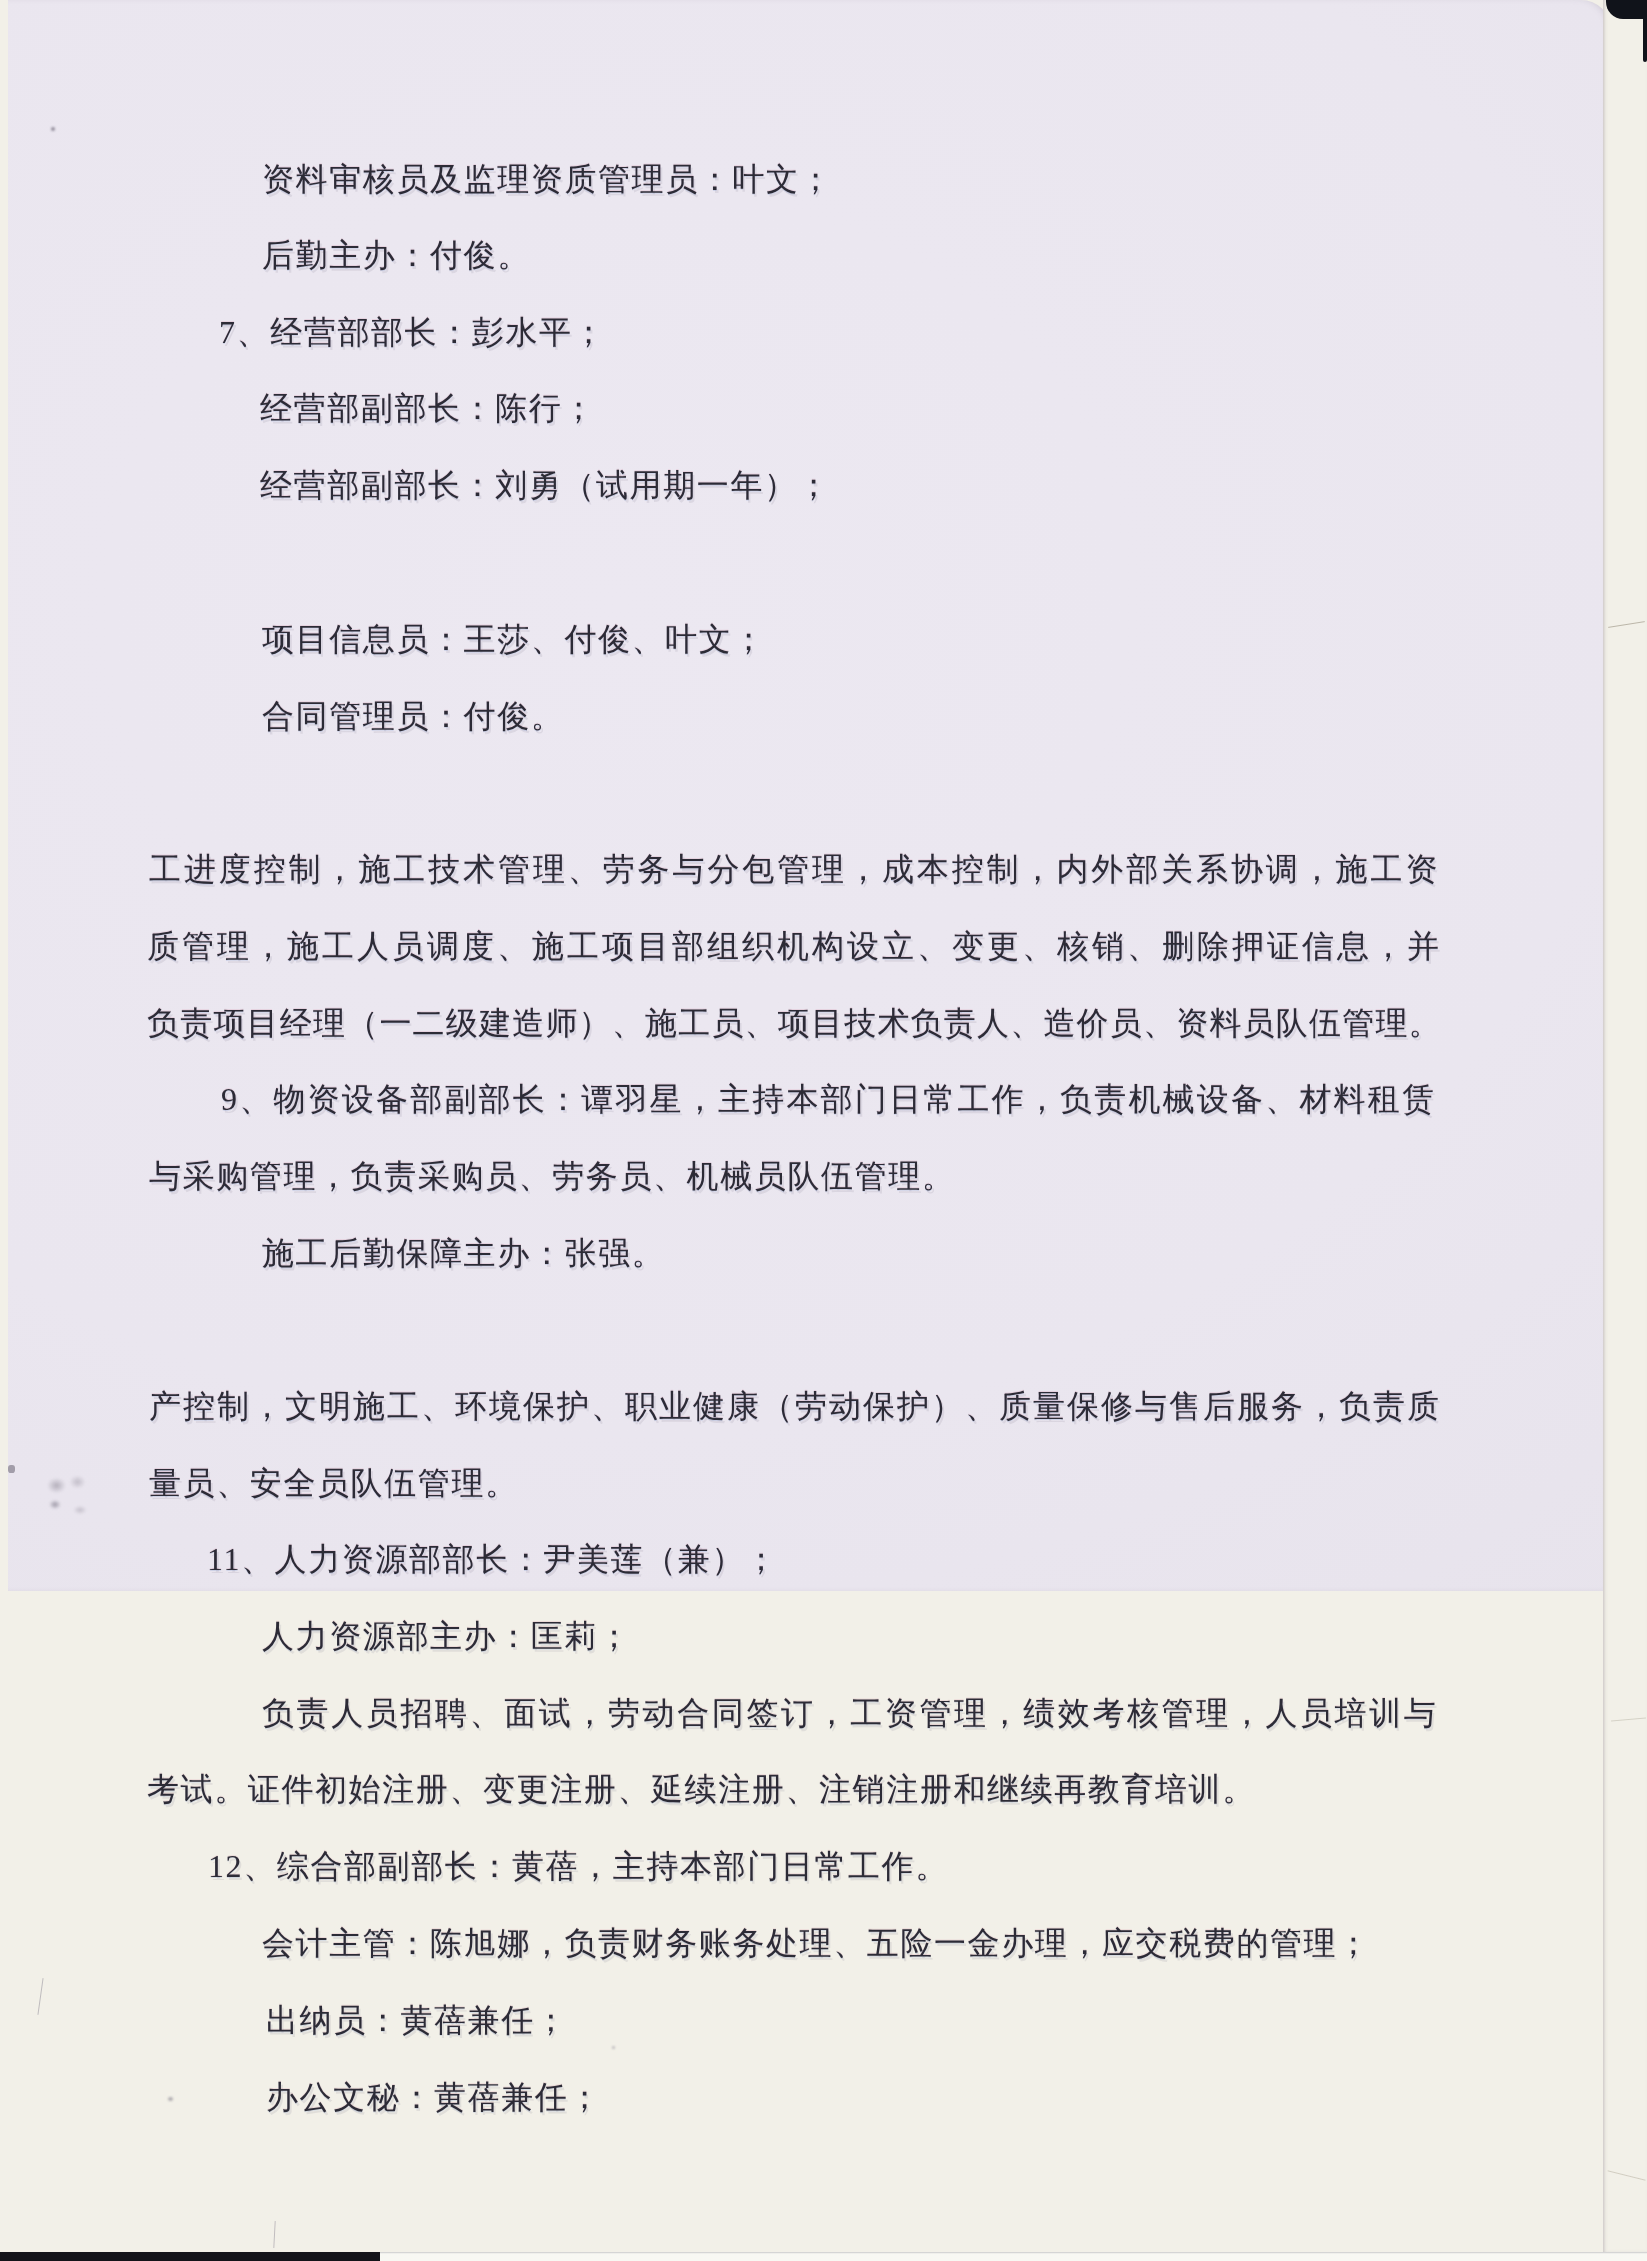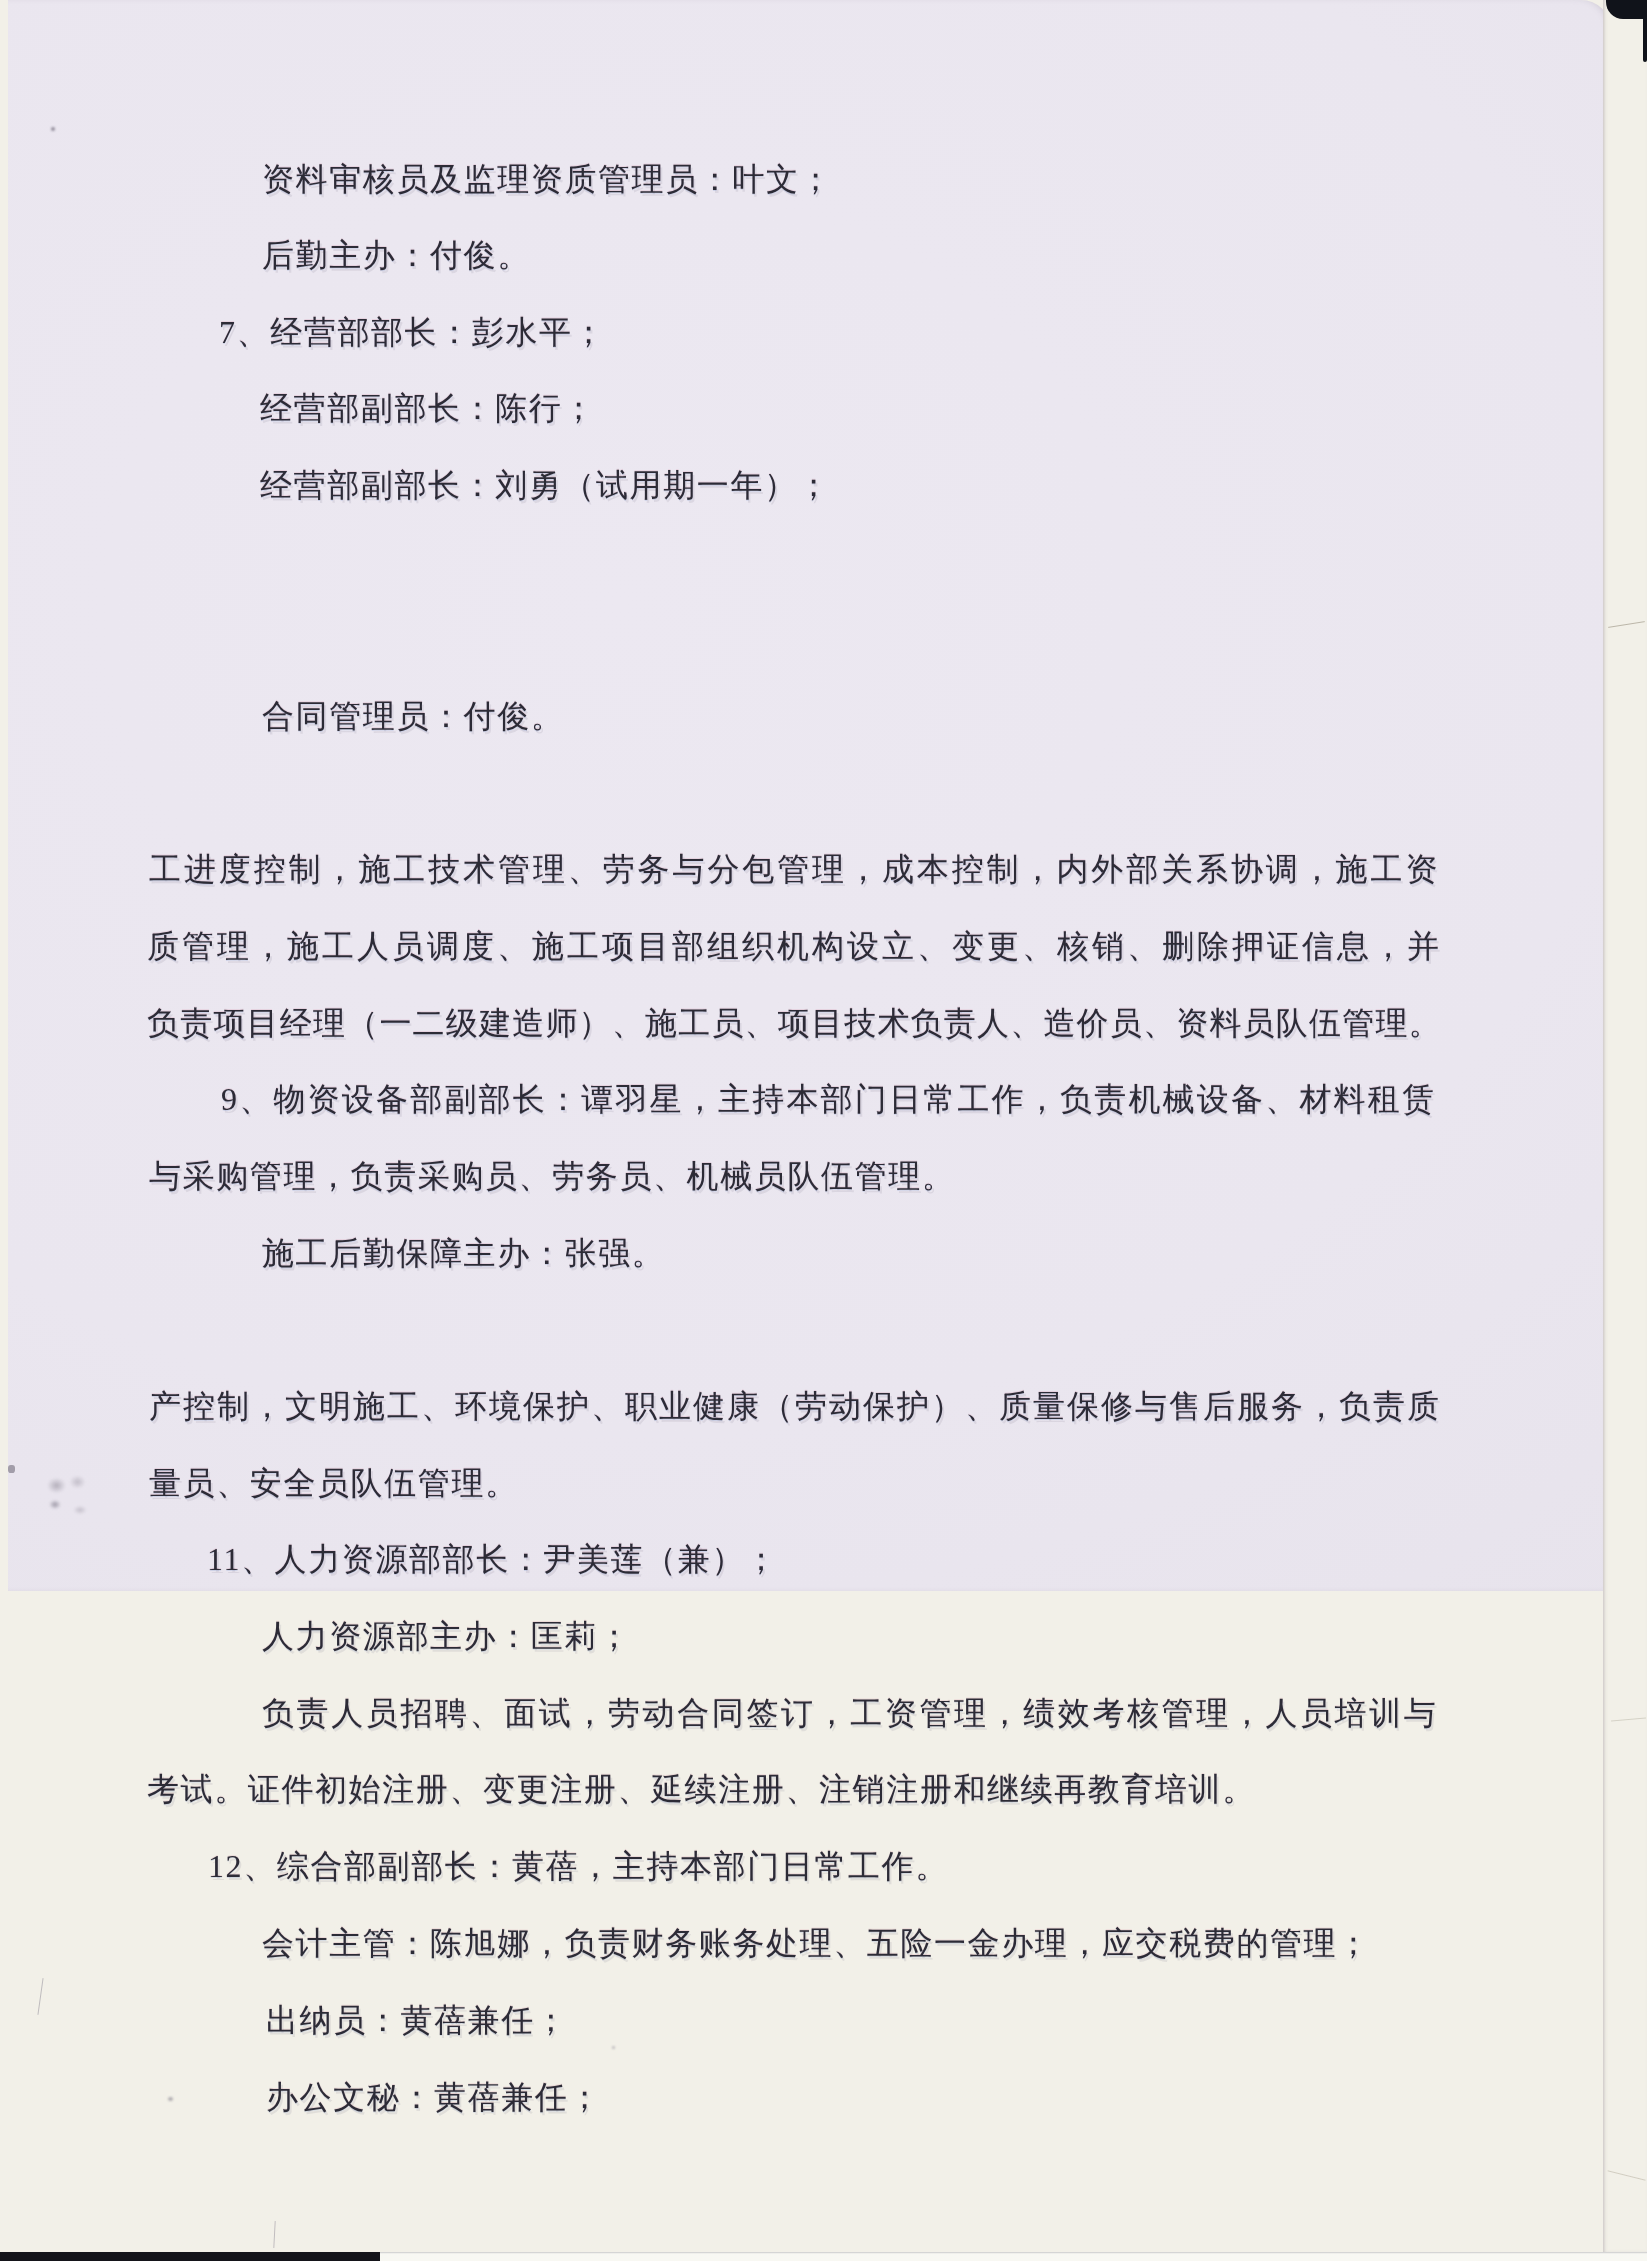--- a/index.html
+++ b/index.html
@@ -71,20 +71,21 @@
 </style>
 </head>
 <body>
 
 <div class="page">
   <div class="line" style="top:160px;  left:254px;">资料审核员及监理资质管理员：叶文；</div>
   <div class="line" style="top:236px;  left:254px;">后勤主办：付俊。</div>
   <div class="line" style="top:313px;  left:211px;">7、经营部部长：彭水平；</div>
   <div class="line" style="top:389px;  left:252px;">经营部副部长：陈行；</div>
   <div class="line" style="top:466px;  left:252px;">经营部副部长：刘勇（试用期一年）；</div>
+  <div class="line" style="top:620px;  left:254px;">项目信息员：王莎、付俊、叶文；</div>
   <div class="line" style="top:697px; left:254px;">合同管理员：付俊。</div>
   <div class="line" style="top:850px; left:141px; letter-spacing:2.9px;">工进度控制，施工技术管理、劳务与分包管理，成本控制，内外部关系协调，施工资</div>
   <div class="line" style="top:927px; left:139px; letter-spacing:3px;">质管理，施工人员调度、施工项目部组织机构设立、变更、核销、删除押证信息，并</div>
   <div class="line" style="top:1004px; left:139px; letter-spacing:1.2px;">负责项目经理（一二级建造师）、施工员、项目技术负责人、造价员、资料员队伍管理。</div>
   <div class="line" style="top:1080px; left:213px; letter-spacing:2.2px;">9、物资设备部副部长：谭羽星，主持本部门日常工作，负责机械设备、材料租赁</div>
   <div class="line" style="top:1157px; left:141px;">与采购管理，负责采购员、劳务员、机械员队伍管理。</div>
   <div class="line" style="top:1234px; left:254px;">施工后勤保障主办：张强。</div>
   <div class="line" style="top:1387px; left:141px; letter-spacing:2px;">产控制，文明施工、环境保护、职业健康（劳动保护）、质量保修与售后服务，负责质</div>
   <div class="line" style="top:1464px; left:141px;">量员、安全员队伍管理。</div>
   <div class="line" style="top:1540px; left:199px;">11、人力资源部部长：尹美莲（兼）；</div>

